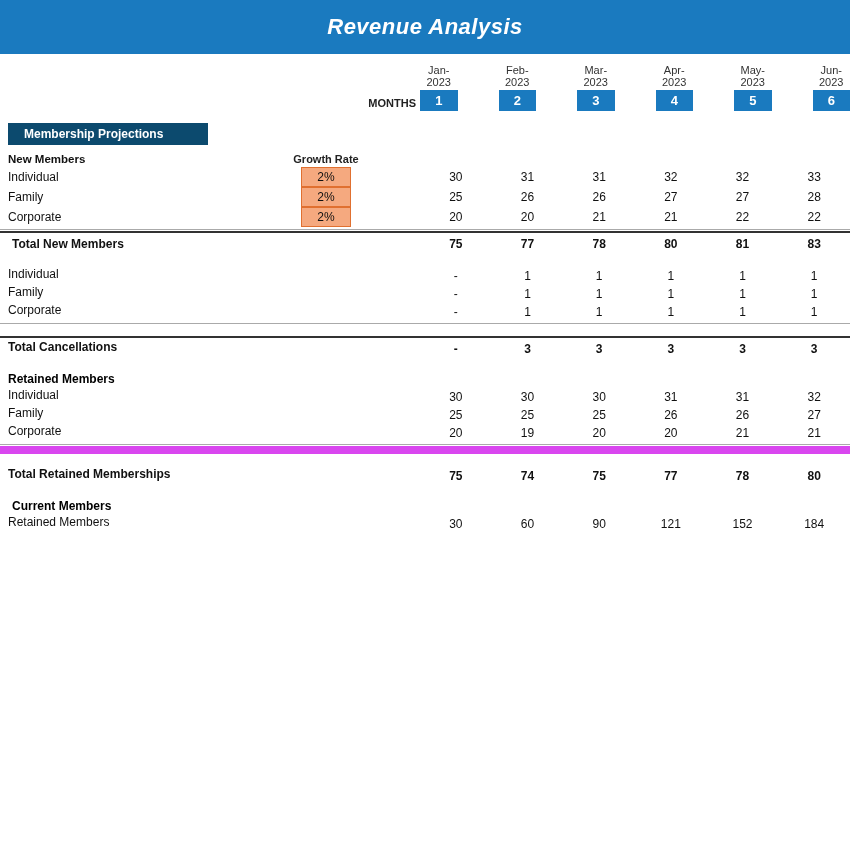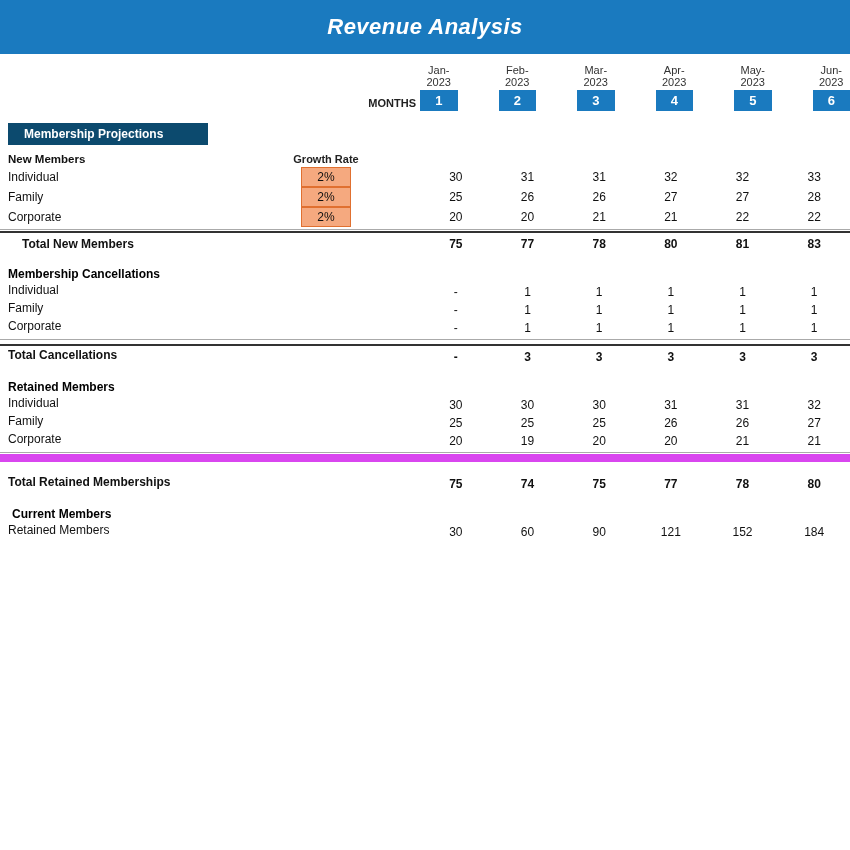--- a/index.html
+++ b/index.html
@@ -268,38 +268,35 @@
       <div class="val-cell">20</div>
       <div class="val-cell">20</div>
       <div class="val-cell">21</div>
       <div class="val-cell">21</div>
       <div class="val-cell">22</div>
       <div class="val-cell">22</div>
     </div>
   </div>
 
   <div class="row-group" style="border-top: 2px solid #333; padding-top:2px; margin-top:1px;">
-    <div class="left-part" style="display:flex; align-items:center; padding-left:22px;">
+    <div class="left-part" style="display:flex; align-items:center; padding-left:12px;">
       <span class="row-label" style="font-weight:bold;">Total New Members</span>
     </div>
     <div class="right-part" style="display: flex; flex: 1 1 0%;">
       <div class="val-cell bold">75</div>
       <div class="val-cell bold">77</div>
       <div class="val-cell bold">78</div>
       <div class="val-cell bold">80</div>
       <div class="val-cell bold">81</div>
       <div class="val-cell bold">83</div>
     </div>
   </div>
 
   <div style="height:14px;"></div>
 
-  <div style="padding-left:8px; margin-bottom:2px;">
-    <span class="section-header-plain">Membership Cancellations</span>
-  </div>
 
   <div class="row-group">
     <div class="left-part" style="padding-left:8px;">
       <span class="row-label">Individual</span>
     </div>
     <div class="right-part" style="display: flex; flex: 1 1 0%;">
       <div class="val-cell">-</div>
       <div class="val-cell">1</div>
       <div class="val-cell">1</div>
       <div class="val-cell">1</div>
@@ -329,21 +326,21 @@
     <div class="right-part" style="display: flex; flex: 1 1 0%;">
       <div class="val-cell">-</div>
       <div class="val-cell">1</div>
       <div class="val-cell">1</div>
       <div class="val-cell">1</div>
       <div class="val-cell">1</div>
       <div class="val-cell">1</div>
     </div>
   </div>
 
-  <div class="row-group" style="border-top: 2px solid #333; padding-top:2px; margin-top:4px;">
+  <div class="row-group" style="border-top: 2px solid #333; padding-top:2px; margin-top:12px;">
     <div class="left-part" style="padding-left:8px;">
       <span class="row-label" style="font-weight:bold;">Total Cancellations</span>
     </div>
     <div class="right-part" style="display: flex; flex: 1 1 0%;">
       <div class="val-cell bold">-</div>
       <div class="val-cell bold">3</div>
       <div class="val-cell bold">3</div>
       <div class="val-cell bold">3</div>
       <div class="val-cell bold">3</div>
       <div class="val-cell bold">3</div>

